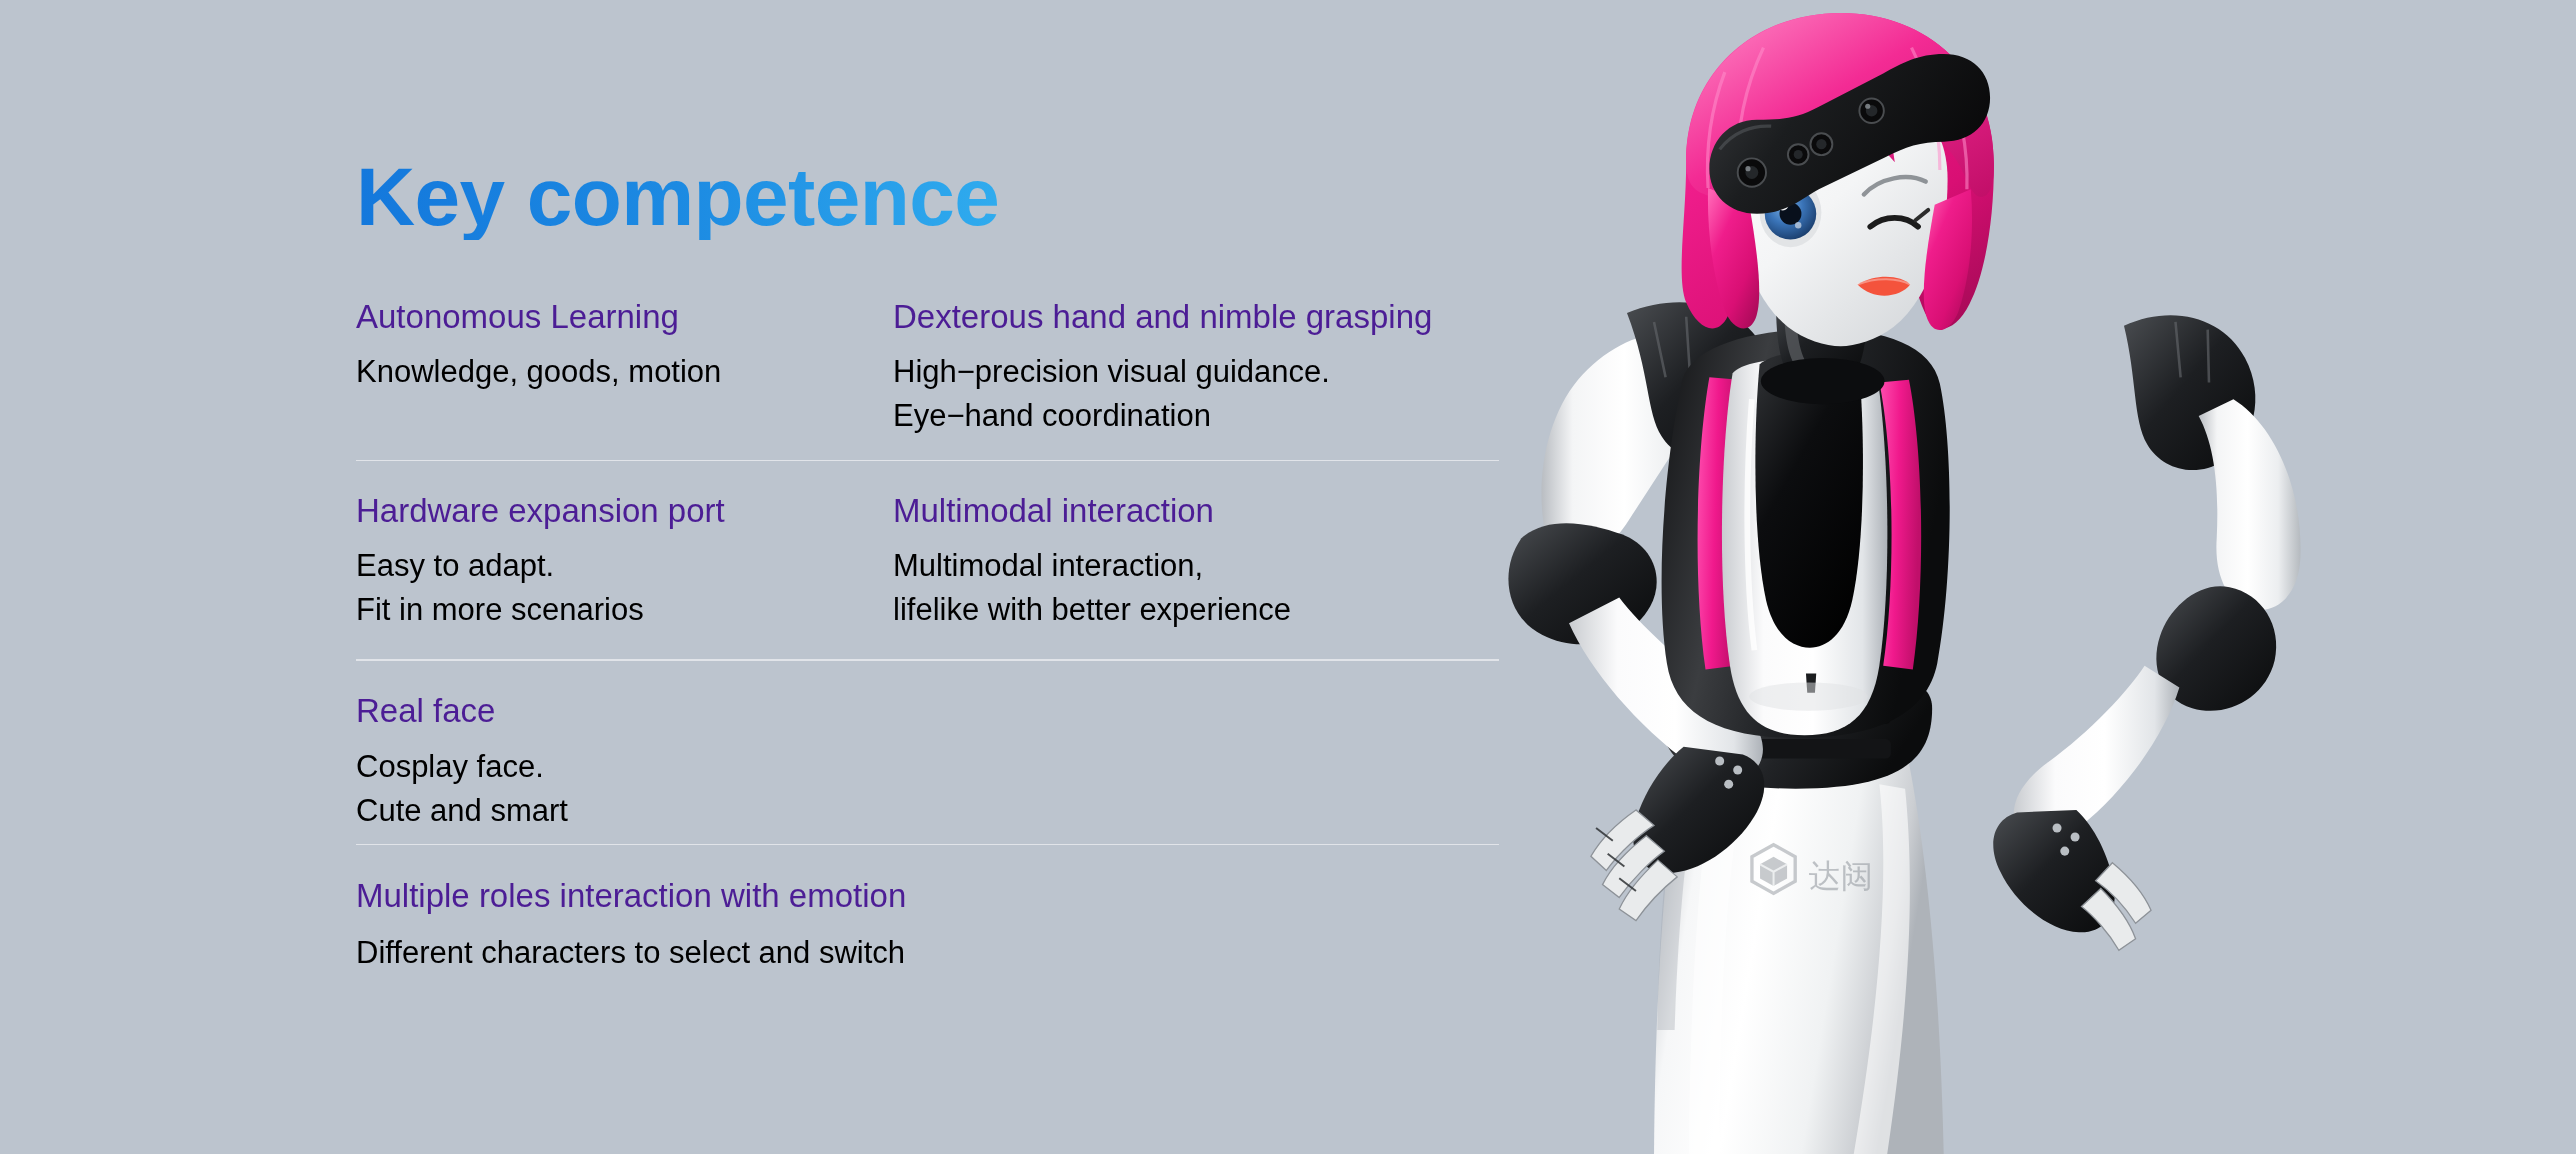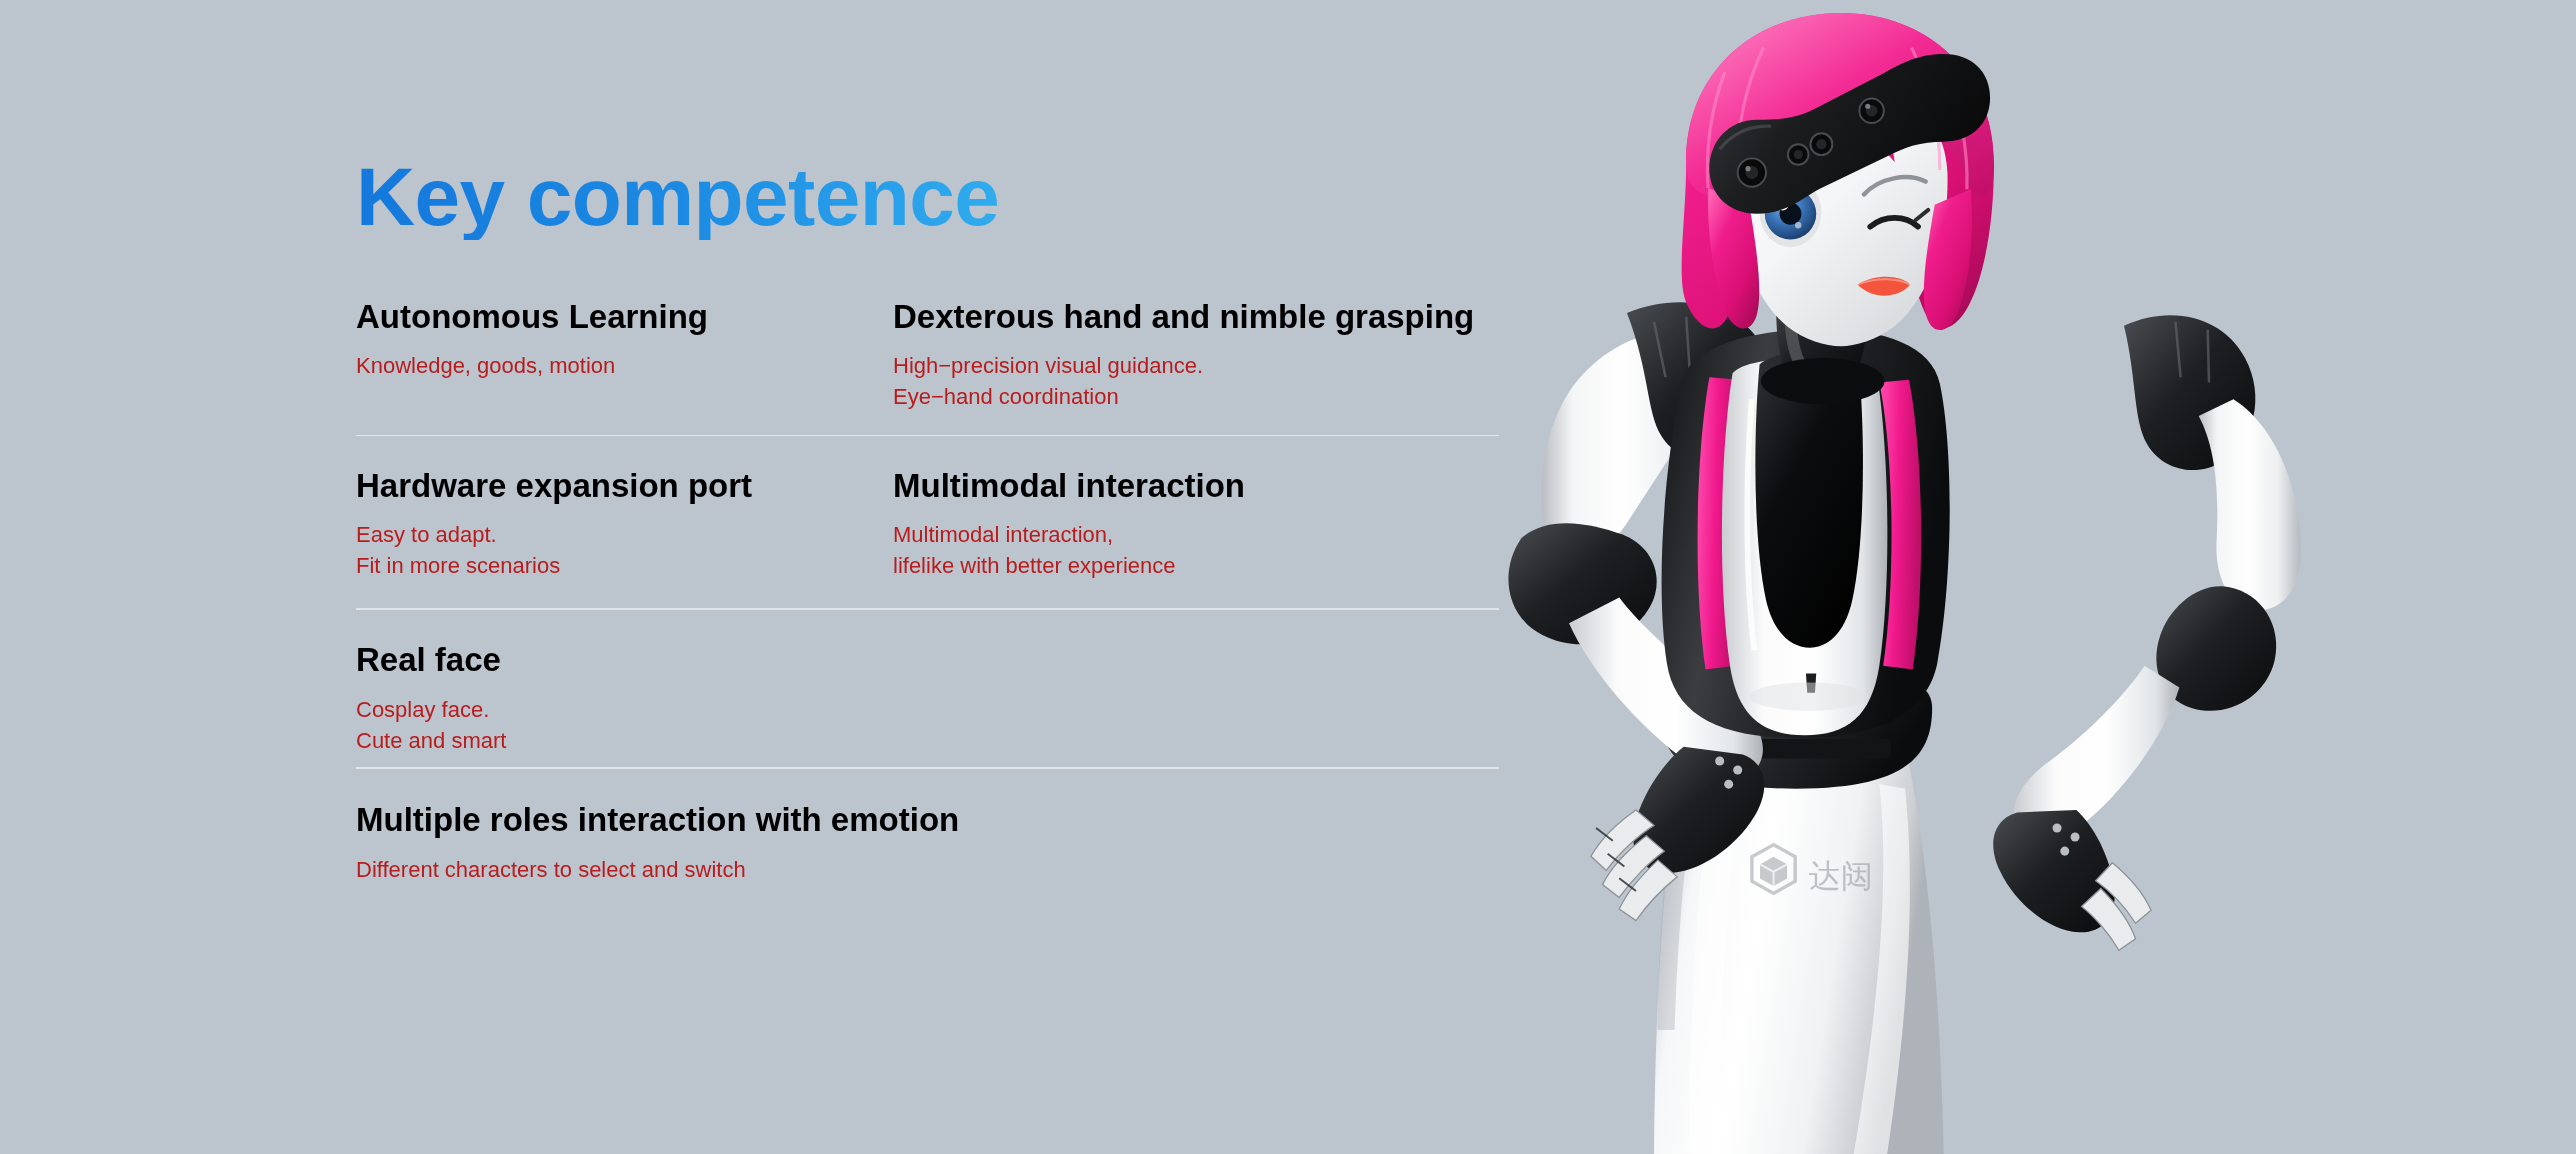--- a/index.html
+++ b/index.html
@@ -35,29 +35,29 @@
     position:relative;
   }
   .row .cell{width:537px;flex:0 0 537px;}
   .row .cell.wide{width:798px;flex:0 0 798px;}
   .divider{
     width:1143px;height:1.3px;
     background:rgba(255,255,255,.55);
     margin:0;
   }
   .feat-title{
-    color:#000000;
+    color:#4c1d95;
     font-size:33px;
-    font-weight:700;
+    font-weight:400;
     line-height:1.12;
     white-space:nowrap;
   }
   .feat-desc{
-    color:#b91c1c;
-    font-size:22px;
+    color:#000000;
+    font-size:31px;
     font-weight:400;
     line-height:1.42;
     white-space:pre-line;
   }
   .r1{padding-top:9px;padding-bottom:22px;}
   .r1 .feat-title{margin-bottom:14px;}
   .r2{padding-top:32px;padding-bottom:27px;}
   .r2 .feat-title{margin-bottom:14px;}
   .r3{padding-top:32px;padding-bottom:11px;}
   .r3 .feat-title{margin-bottom:15.4px;}

